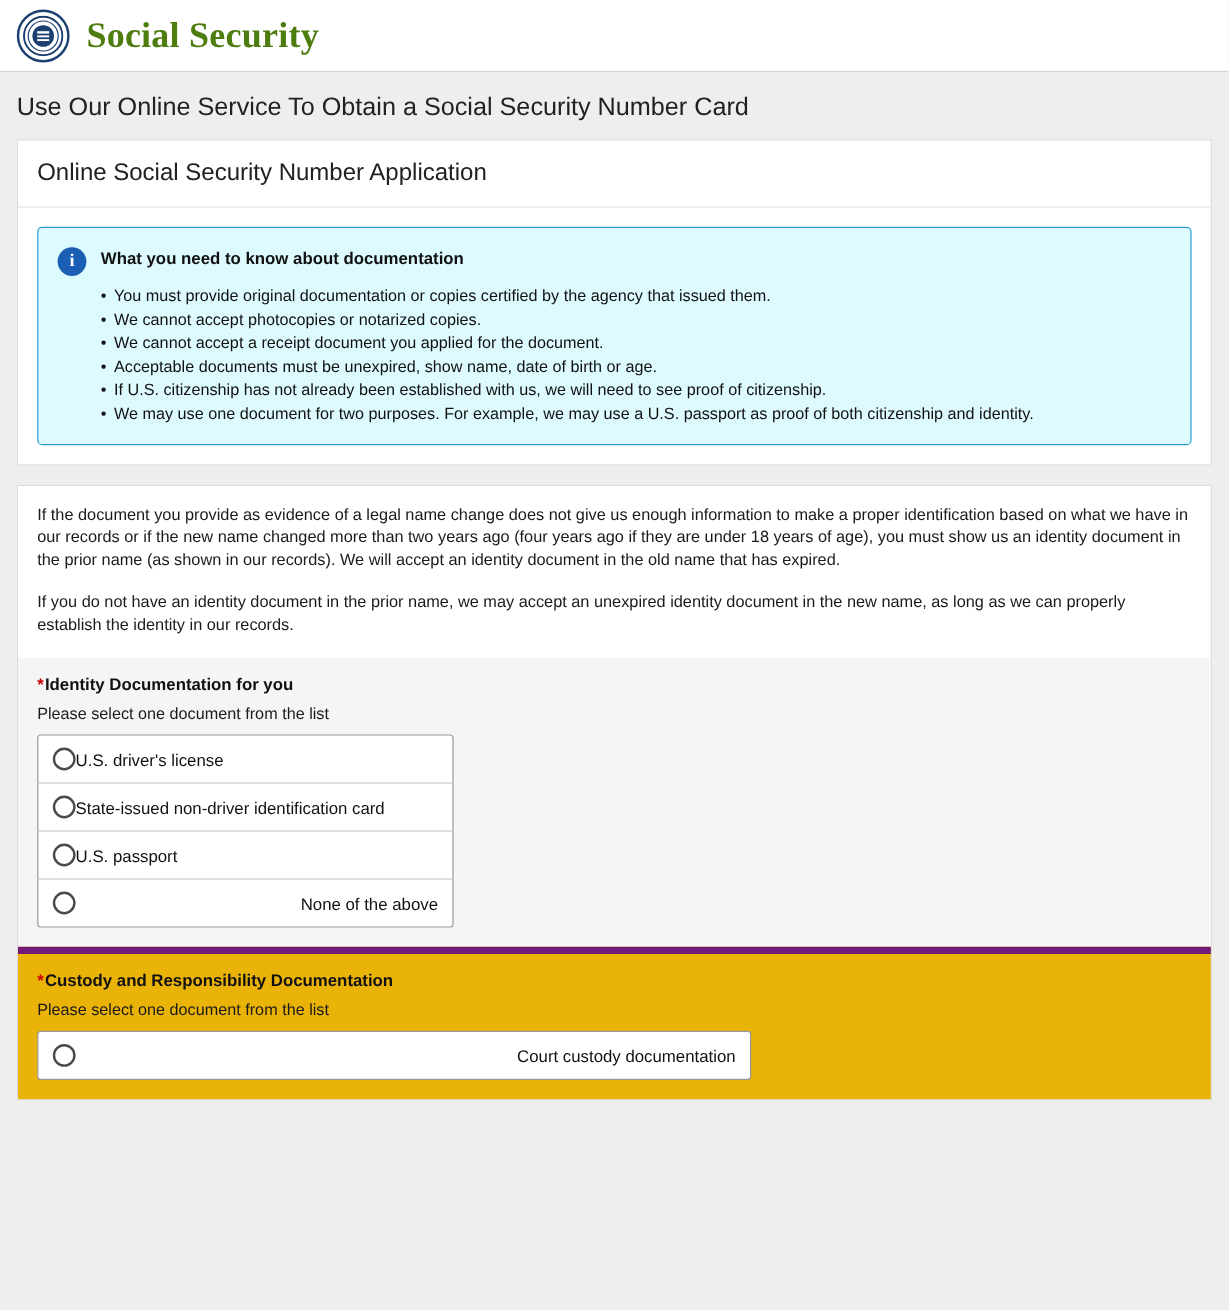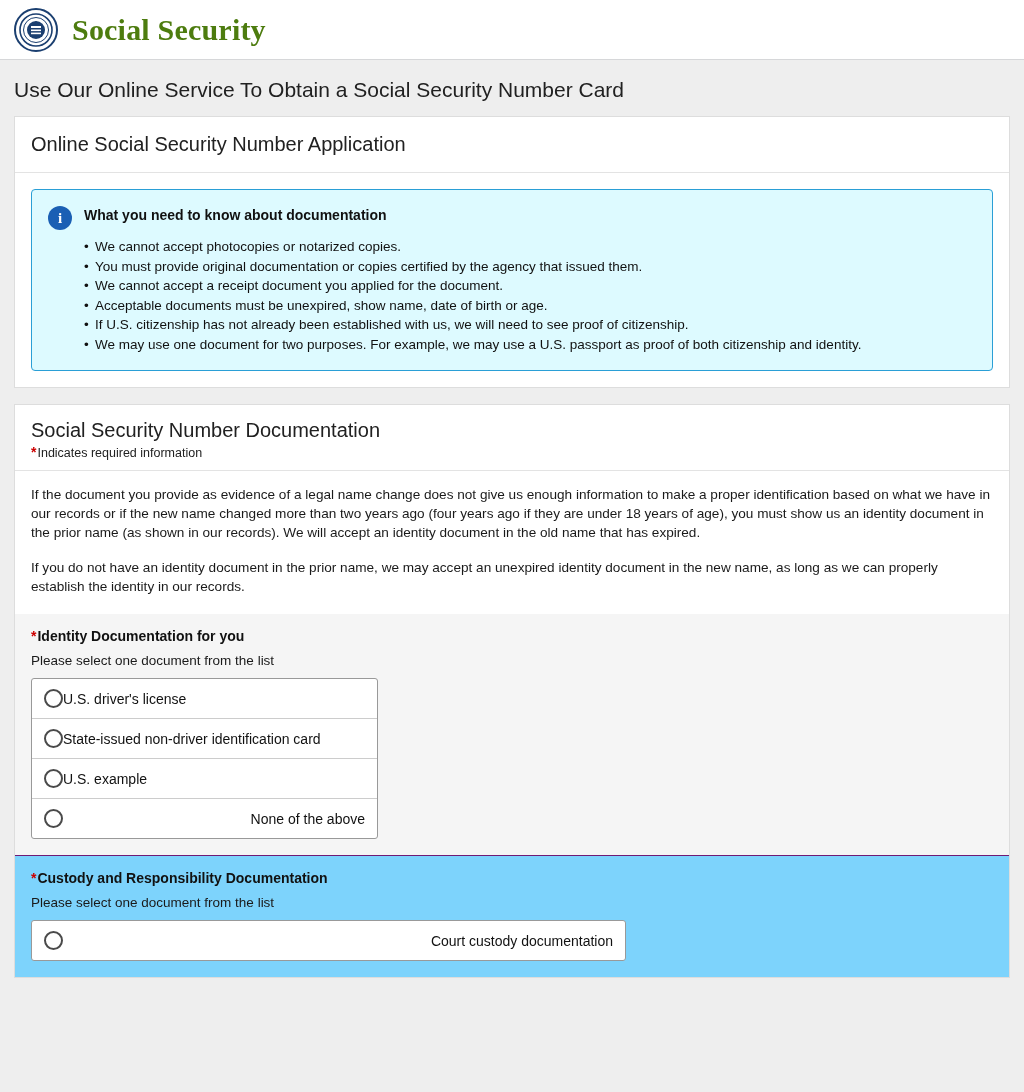--- a/index.html
+++ b/index.html
@@ -157,21 +157,21 @@
     line-height: 19px;
     color: #1a1a1a;
   }
   .doc-text p:last-child { margin-bottom: 0; }
 
   
   .question {
     padding: 14px 16px 16px 16px;
   }
   .question.shaded { background: #f5f5f5; }
-  .question.plain { background: #7dd3fc; border-top: 1px solid #701a75; }
+  .question.plain { background: #eab308; border-top: 6px solid #701a75; }
   .q-label {
     font-size: 14px;
     font-weight: bold;
     color: #111111;
     margin: 0 0 0 0;
   }
   .q-hint {
     font-size: 13.5px;
     color: #1a1a1a;
     margin: 9px 0 10px 0;
@@ -230,39 +230,33 @@
 <div class="panel">
   <div class="panel-header">
     <h2>Online Social Security Number Application</h2>
   </div>
   <div class="panel-body">
     <div class="callout">
       <div class="info-badge">i</div>
       <div>
         <p class="callout-title">What you need to know about documentation</p>
         <ul>
+          <li>You must provide original documentation or copies certified by the agency that issued them.</li>
           <li>We cannot accept photocopies or notarized copies.</li>
-          <li>You must provide original documentation or copies certified by the agency that issued them.</li>
           <li>We cannot accept a receipt document you applied for the document.</li>
           <li>Acceptable documents must be unexpired, show name, date of birth or age.</li>
           <li>If U.S. citizenship has not already been established with us, we will need to see proof of citizenship.</li>
           <li>We may use one document for two purposes. For example, we may use a U.S. passport as proof of both citizenship and identity.</li>
         </ul>
       </div>
     </div>
   </div>
 </div>
 
 <div class="panel">
-  <div class="doc-header">
-    <h2>Social Security Number Documentation</h2>
-    <div class="req-line">
-      <span class="req-star">*</span><span>Indicates required information</span>
-    </div>
-  </div>
 
   <div class="doc-text">
     <p>If the document you provide as evidence of a legal name change does not give us enough information to make a proper identification based on what we have in our records or if the new name changed more than two years ago (four years ago if they are under 18 years of age), you must show us an identity document in the prior name (as shown in our records). We will accept an identity document in the old name that has expired.</p>
     <p>If you do not have an identity document in the prior name, we may accept an unexpired identity document in the new name, as long as we can properly establish the identity in our records.</p>
   </div>
 
   <div class="question shaded">
     <div class="q-label">
       <span class="req-star">*</span><span>Identity Documentation for you</span>
     </div>
@@ -271,21 +265,21 @@
       <div class="radio-row">
         <span class="radio-mark"></span>
         <span class="radio-text">U.S. driver's license</span>
       </div>
       <div class="radio-row">
         <span class="radio-mark"></span>
         <span class="radio-text">State-issued non-driver identification card</span>
       </div>
       <div class="radio-row">
         <span class="radio-mark"></span>
-        <span class="radio-text">U.S. example</span>
+        <span class="radio-text">U.S. passport</span>
       </div>
       <div class="radio-row">
         <span class="radio-mark"></span>
         <span class="radio-text">None of the above</span>
       </div>
     </div>
   </div>
 
   <div class="question plain">
     <div class="q-label">

